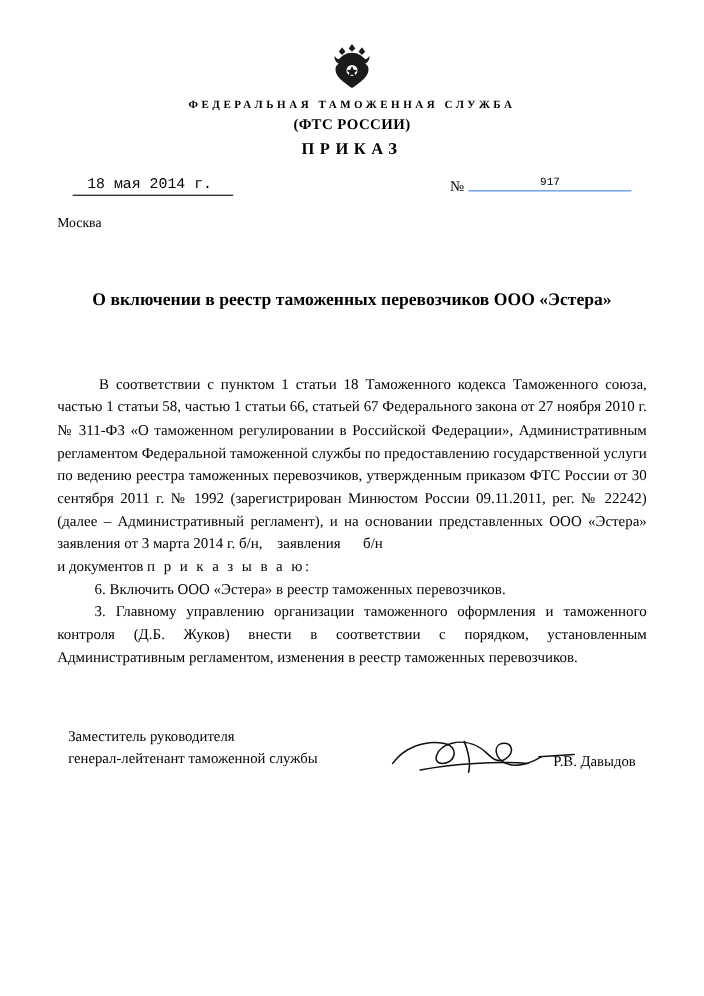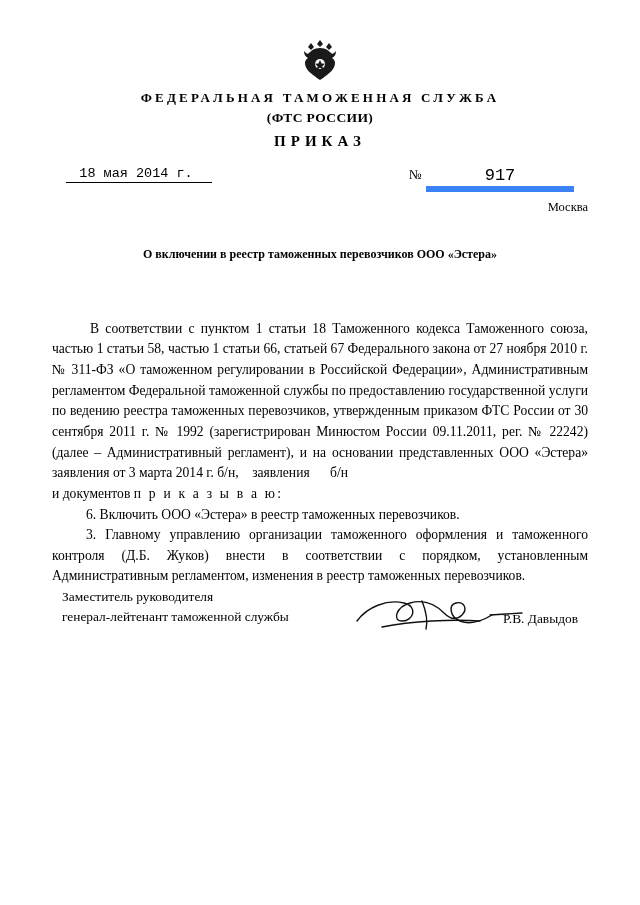--- a/index.html
+++ b/index.html
@@ -34,21 +34,21 @@
     width: 40px;
     height: 44px;
     line-height: 44px;
     font-size: 38px;
     color: #111;
   }
 
   
   .org-name {
     text-align: center;
-    font-size: 13px;
+    font-size: 10px;
     font-weight: bold;
     letter-spacing: 3.2px;
     margin-top: 6px;
   }
   .org-sub {
     text-align: center;
     font-size: 13.5px;
     font-weight: bold;
     margin-top: 4px;
     letter-spacing: 0.4px;
@@ -82,38 +82,38 @@
     position: absolute;
     right: 166px;
     top: 1px;
     font-size: 13.5px;
   }
   .num-field {
     position: absolute;
     right: 14px;
     top: 0;
     width: 148px;
-    border-bottom: 6px solid #3b82f6;
-    text-align: center;
-    font-size: 17px;
+    border-bottom: 1px solid #3b82f6;
+    text-align: center;
+    font-size: 10px;
     font-family: "Liberation Mono", monospace;
     padding-bottom: 1px;
   }
   .city {
-    text-align: right;
+    text-align: left;
     font-size: 12.5px;
     margin-top: 4px;
   }
 
   
   .doc-title {
     text-align: center;
-    font-size: 12px;
-    font-weight: bold;
-    margin-top: 32px;
+    font-size: 16px;
+    font-weight: bold;
+    margin-top: 53px;
     padding: 0 30px;
     line-height: 1.3;
   }
 
   
   .body-text {
     margin-top: 56px;
     font-size: 13.6px;
     line-height: 1.52;
     text-align: justify;
@@ -136,20 +136,21 @@
   .control-par {
     margin-top: 22px;
     text-indent: 38px;
     font-size: 13.6px;
     line-height: 1.5;
   }
 
   
   .sign-block {
     position: relative;
+    margin-top: 52px;
     height: 70px;
     font-size: 13.4px;
     line-height: 1.45;
   }
   .sign-left {
     position: absolute;
     left: 10px;
     top: 0;
     white-space: pre-line;
   }

